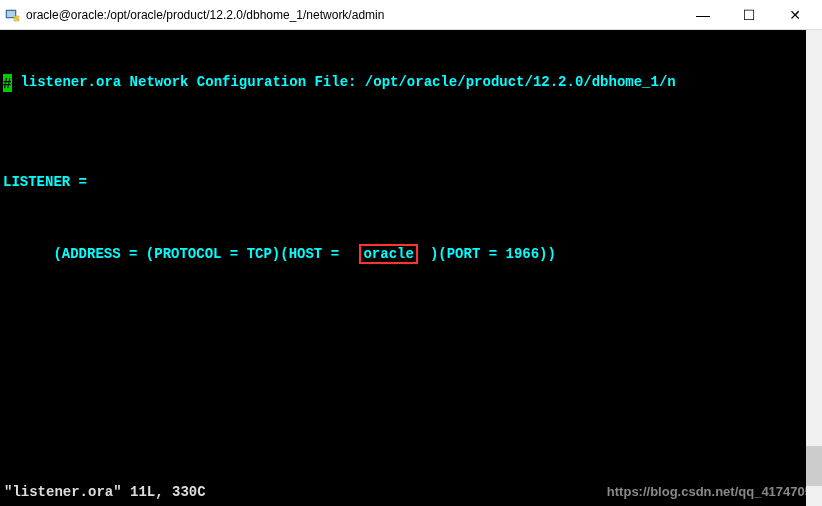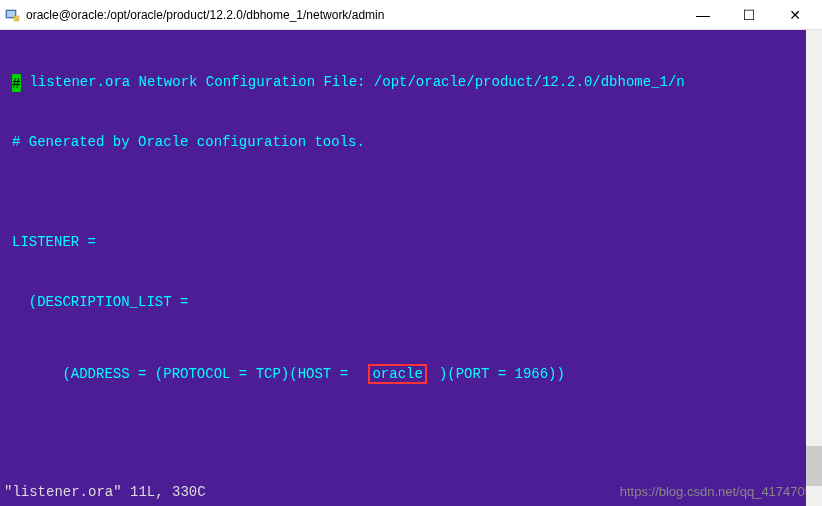--- a/index.html
+++ b/index.html
@@ -49,28 +49,29 @@
       width: 46px;
       height: 30px;
       display: flex;
       align-items: center;
       justify-content: center;
       font-size: 14px;
       color: #000000;
       font-family: "Segoe UI", sans-serif;
     }
     .terminal {
-      background: #4c1d95;
+      background: #000000;
       height: calc(506px - 30px);
-      padding: 2px 12px;
+      padding: 2px 3px;
       color: #00ffff;
       font-size: 14px;
       line-height: 20px;
       position: relative;
       white-space: pre;
+      font-weight: bold;
     }
     .terminal-line {
       white-space: pre;
     }
     .cursor-block {
       background: #00cc00;
       color: #000000;
       display: inline-block;
       width: 9px;
       height: 18px;
@@ -132,24 +133,22 @@
   <span class="titlebar-title">oracle@oracle:/opt/oracle/product/12.2.0/dbhome_1/network/admin</span>
   <div class="titlebar-controls">
     <span class="titlebar-btn">—</span>
     <span class="titlebar-btn">☐</span>
     <span class="titlebar-btn">✕</span>
   </div>
 </div>
 
 <div class="terminal">
   <div class="terminal-line"><span class="cursor-block">#</span><span> listener.ora Network Configuration File: /opt/oracle/product/12.2.0/dbhome_1/n</span></div>
-  <div class="terminal-line"># Generated by Oracle configuration tools.</div>
   <div class="terminal-line"></div>
   <div class="terminal-line">LISTENER =</div>
-  <div class="terminal-line">  (DESCRIPTION_LIST =</div>
   <div class="terminal-line"><span>      (ADDRESS = (PROTOCOL = TCP)(HOST = </span><span class="highlight-box">oracle</span><span>)(PORT = 1966))</span></div>
   
   
   
   
   
   
   
   
   

